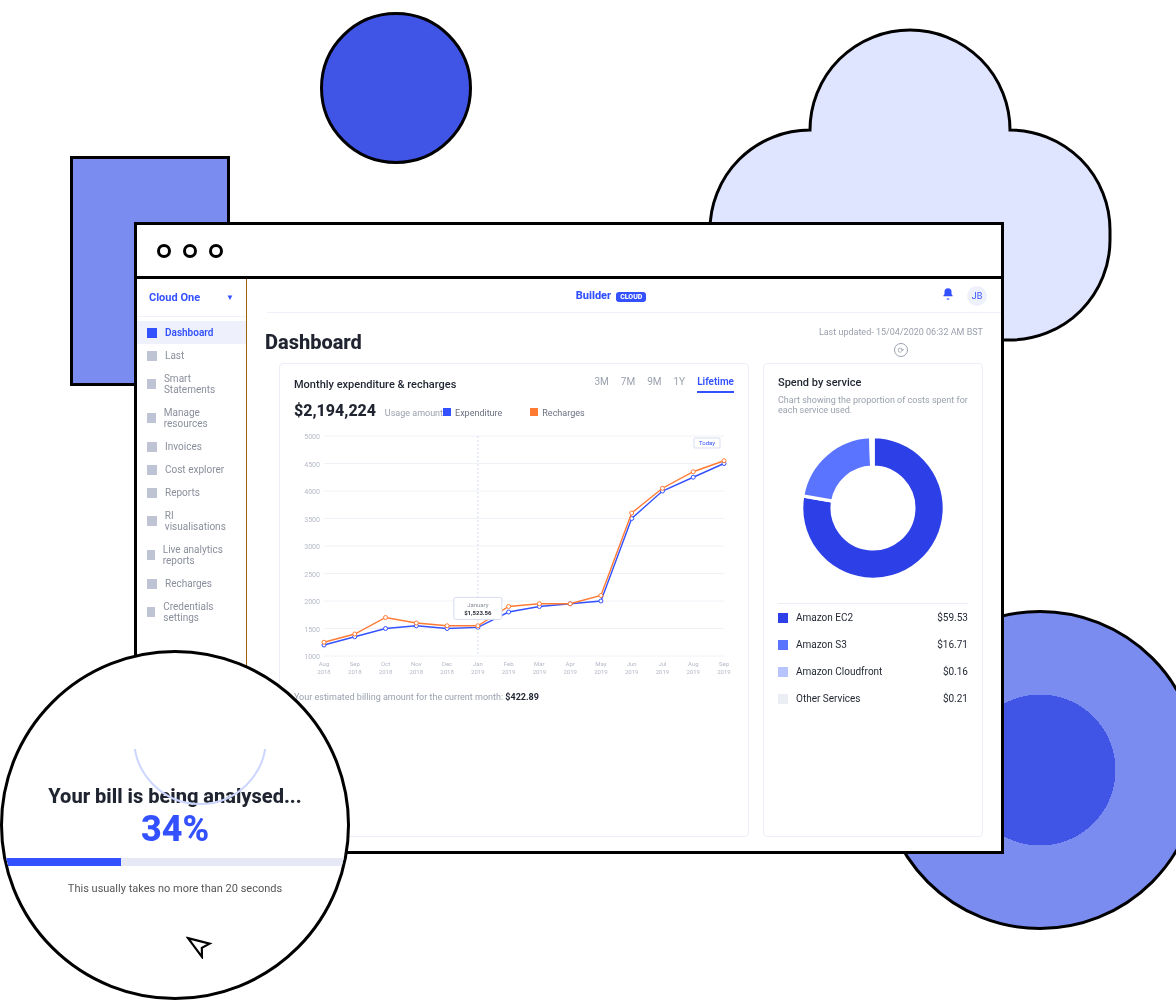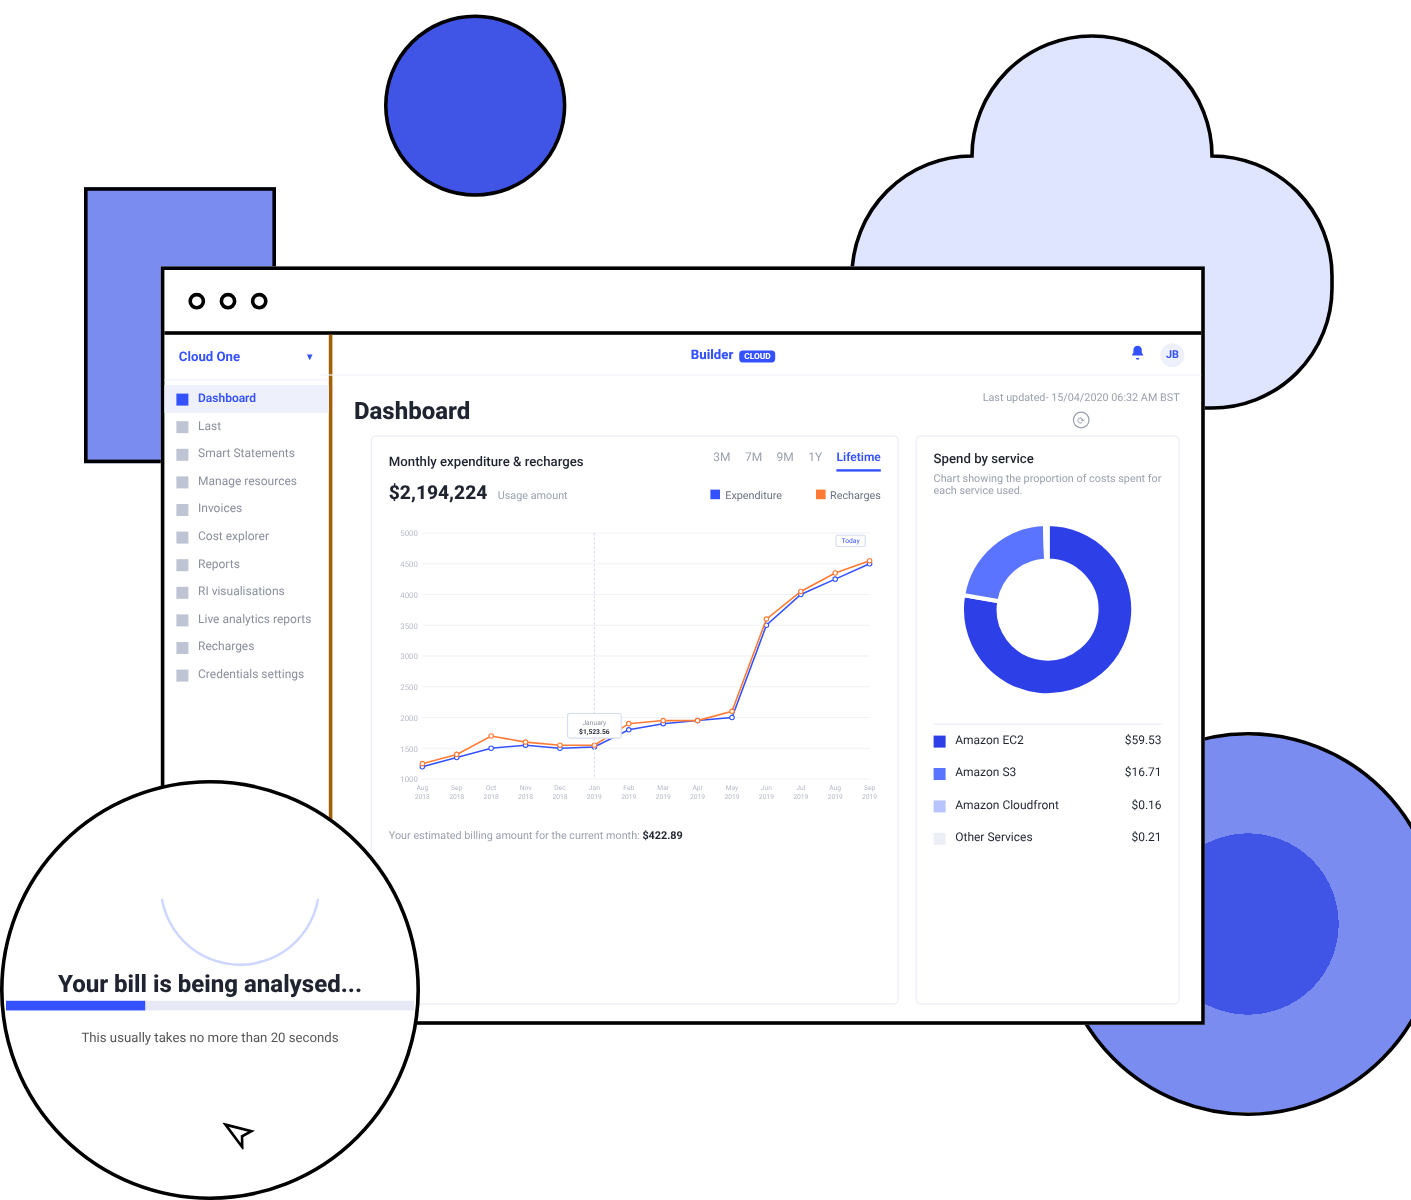--- a/index.html
+++ b/index.html
@@ -17,53 +17,53 @@
   .shape-rings { left: 880px; top: 610px; width: 320px; height: 320px; border-radius:50%;
                  background: radial-gradient(circle at center,#4054e6 0 34%, #7b8cf0 34% 100%);
                  border:3px solid #000;}
   
   .window { position:absolute; left:134px; top:222px; width:870px; height:632px;
             background:#fff; border:3px solid #000; }
   .tabbar { height:54px; border-bottom:3px solid #000; display:flex; align-items:center; padding-left:20px; gap:12px;}
   .tabbar .dot{ width:14px;height:14px;border:3px solid #000;border-radius:50%; }
   .app { position:relative; height:calc(100% - 54px); display:flex; font-size:11px; color:#333;}
   
-  .sidebar{ width:140px; border-right:3px solid #a16207; display:flex; flex-direction:column;}
+  .sidebar{ width:110px; border-right:1px solid #a16207; display:flex; flex-direction:column;}
   .org-picker{ font-weight:700; color:#3451ff; padding:12px 12px; display:flex; justify-content:space-between; align-items:center; border-bottom:1px solid #f0f2f9;}
   .org-picker .tri{ font-size:8px; color:#3451ff;}
   .nav{ padding:4px 0; display:flex; flex-direction:column;}
   .nav-item{ display:flex; align-items:center; gap:8px; padding:6px 10px; color:#8a8f9c; cursor:pointer; font-size:10px;}
   .nav-item.active{ background:#eef1fb; color:#3451ff; font-weight:600;}
   .nav-item .ic{ width:10px;height:10px; background:#bfc4d4;}
   .nav-item.active .ic{ background:#3451ff;}
   
   .main{ flex:1; padding:14px 18px; display:flex; flex-direction:column; gap:10px;}
   .topbar{ position:absolute; left:130px; right:0; top:0; height:34px;
            border-bottom:1px solid #f0f2f9; display:flex; align-items:center; justify-content:space-between; padding:0 14px;}
   .brand{ font-weight:800; color:#3451ff; display:flex; align-items:flex-end;}
   .brand span:first-child{ margin-right:2px;}
   .brand-badge{ background:#3451ff;color:#fff;font-size:7px;padding:1px 4px;border-radius:3px;margin-left:3px;}
   .topbar .right{ display:flex; align-items:center; gap:12px;}
   .bell{ color:#3451ff; font-size:14px;}
-  .avatar{ width:20px;height:20px;border-radius:50%;background:#eef1fb;color:#3451ff;font-size:9px;font-weight:700;
+  .avatar{ width:20px;height:20px;border-radius:50%;background:#eef1fb;color:#3451ff;font-size:9px;font-weight:400;
            display:flex;align-items:center;justify-content:center;}
   .main-inner{ margin-top:34px; display:flex; gap:14px; height:100%;}
   .col-left{ flex:1; display:flex; flex-direction:column;}
   .col-right{ width:220px; display:flex; flex-direction:column;}
   .title-row{ display:flex; justify-content:space-between; align-items:center; margin-bottom:6px; width:100%;}
   h1.page-title{ font-size:20px; font-weight:800; color:#1f2430;}
   .stamp{ font-size:9px; color:#9aa0ad; display:flex; align-items:center; gap:6px;flex-direction:column;}
   .refresh{ width:14px;height:14px;border:1px solid #9aa0ad;border-radius:50%; display:inline-flex;align-items:center;justify-content:center; color:#9aa0ad; font-size:8px;}
   .card{ border:1px solid #eceef6; border-radius:4px; padding:12px 14px; background:#fff;}
   .card-head{ display:flex; justify-content:space-between; align-items:center; margin-bottom:8px;}
   .card-title{ font-size:11px; color:#1f2430; font-weight:500;}
   .range{ display:flex; gap:12px; font-size:10px; color:#9aa0ad;}
   .range span{ cursor:pointer; padding-bottom:4px;}
   .range span.active{ color:#3451ff; border-bottom:2px solid #3451ff; font-weight:600;}
-  .amount-row{ display:flex; align-items:baseline; justify-content:space-between;}
+  .amount-row{ display:flex; align-items:baseline; justify-content:flex-start;}
   .amount{ font-size:16px; font-weight:800; color:#1f2430;}
   .amount-sub{ font-size:9px; color:#9aa0ad; margin-left:6px;}
   .legend{ display:flex; gap:28px; font-size:9px; color:#6b7080;}
   .legend .box{ width:8px;height:8px;display:inline-block;margin-right:4px;}
   .box.exp{ background:#3451ff;} .box.rec{ background:#ff7a33;}
   .chart-svg{ width:100%; height:260px; margin-top:6px;}
   .foot-note{ font-size:9px; color:#9aa0ad; margin-top:6px;}
   .foot-note b{ color:#1f2430;}
   
   .spend-desc{ font-size:9px; color:#9aa0ad; margin:6px 0 8px;}
@@ -344,20 +344,21 @@
         </div>
       </div>
     </div>
 
   </div>
 </div>
 
 <div class="analyse">
   <div class="analyse-body">
     <h2>Your bill is being analysed...</h2>
+    <div class="pct">34%</div>
   </div>
   <div class="bar">
     <div class="bar-fill" id="bar-fill" style="width: 34%;"></div>
   </div>
   <div class="hint">This usually takes no more than 20 seconds</div>
   <div class="cursor">
     <svg width="26" height="26" viewBox="0 0 24 24">
         <path d="M3 2 L21 12 L13 14 L11 22 Z" fill="#fff" stroke="#000" stroke-width="2"></path>
       </svg>
   </div>

